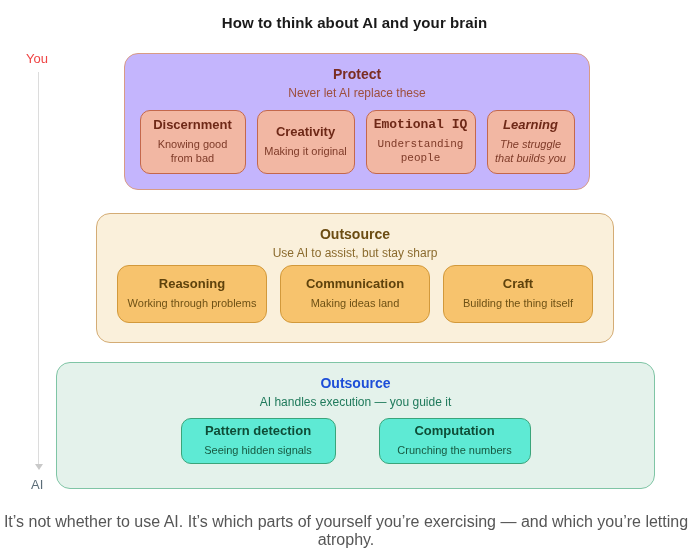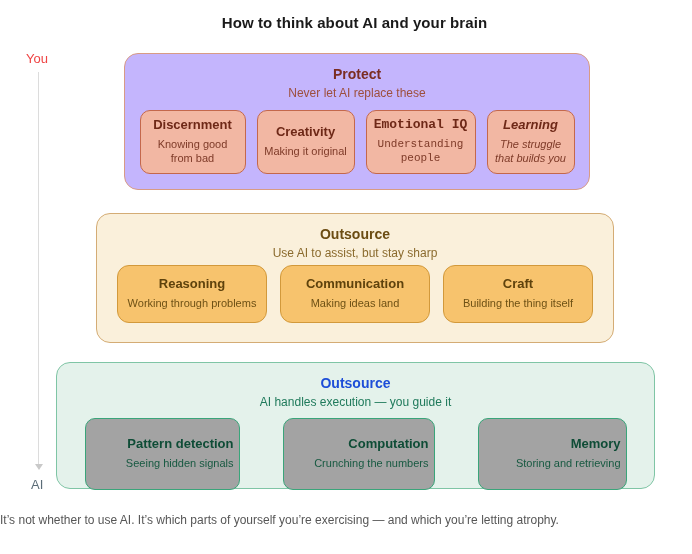--- a/index.html
+++ b/index.html
@@ -62,30 +62,30 @@
   .practice .cards { margin-top: 5px; gap: 13px; }
   .practice .card { background: #f7c36d; border-color: #d2993b; height: 58px; width: 150px; border-radius: 12px; }
   .practice .card-title { color: #5e420c; }
   .practice .card-subtitle { color: #6e5115; }
 
   
   .panel.outsource { left: 56px; top: 362px; width: 599px; height: 127px; background: #e4f2eb; border: 1px solid #7fc5a5; }
   .outsource .panel-title { color: #1d4ed8; }
   .outsource .panel-subtitle { color: #1f7a5b; }
   .outsource .cards { margin-top: 9px; gap: 43px; }
-  .outsource .card { background: #a3a3a3; border-color: #3aa57a; height: 72px; text-align: right; }
+  .outsource .card { background: #5eead4; border-color: #3aa57a; height: 46px; }
   .outsource .card-title { color: #0e4c36; }
   .outsource .card-subtitle { color: #175941; }
   .outsource .card.c0 { width: 155px; }
   .outsource .card.c1 { width: 152px; }
   .outsource .card.c2 { width: 149px; }
 
   .footer {
     position: absolute; top: 513px; left: 0; width: 100%;
-    font-size: 12px; color: #565656;
+    text-align: center; font-size: 16px; color: #565656;
   }
 </style>
 </head>
 <body>
 
 <div class="stage">
 
   <div class="diagram-title">How to think about AI and your brain</div>
 
   <div class="axis-top-label">You</div>
@@ -140,22 +140,18 @@
     <div class="panel-subtitle">AI handles execution — you guide it</div>
     <div class="cards">
       <div class="card c0">
         <div class="card-title">Pattern detection</div>
         <div class="card-subtitle">Seeing hidden signals</div>
       </div>
       <div class="card c1">
         <div class="card-title">Computation</div>
         <div class="card-subtitle">Crunching the numbers</div>
       </div>
-      <div class="card c2">
-        <div class="card-title">Memory</div>
-        <div class="card-subtitle">Storing and retrieving</div>
-      </div>
     </div>
   </section>
 
   <div class="footer">It’s not whether to use AI. It’s which parts of yourself you’re exercising — and which you’re letting atrophy.</div>
 
 </div>
 
 </body></html>

